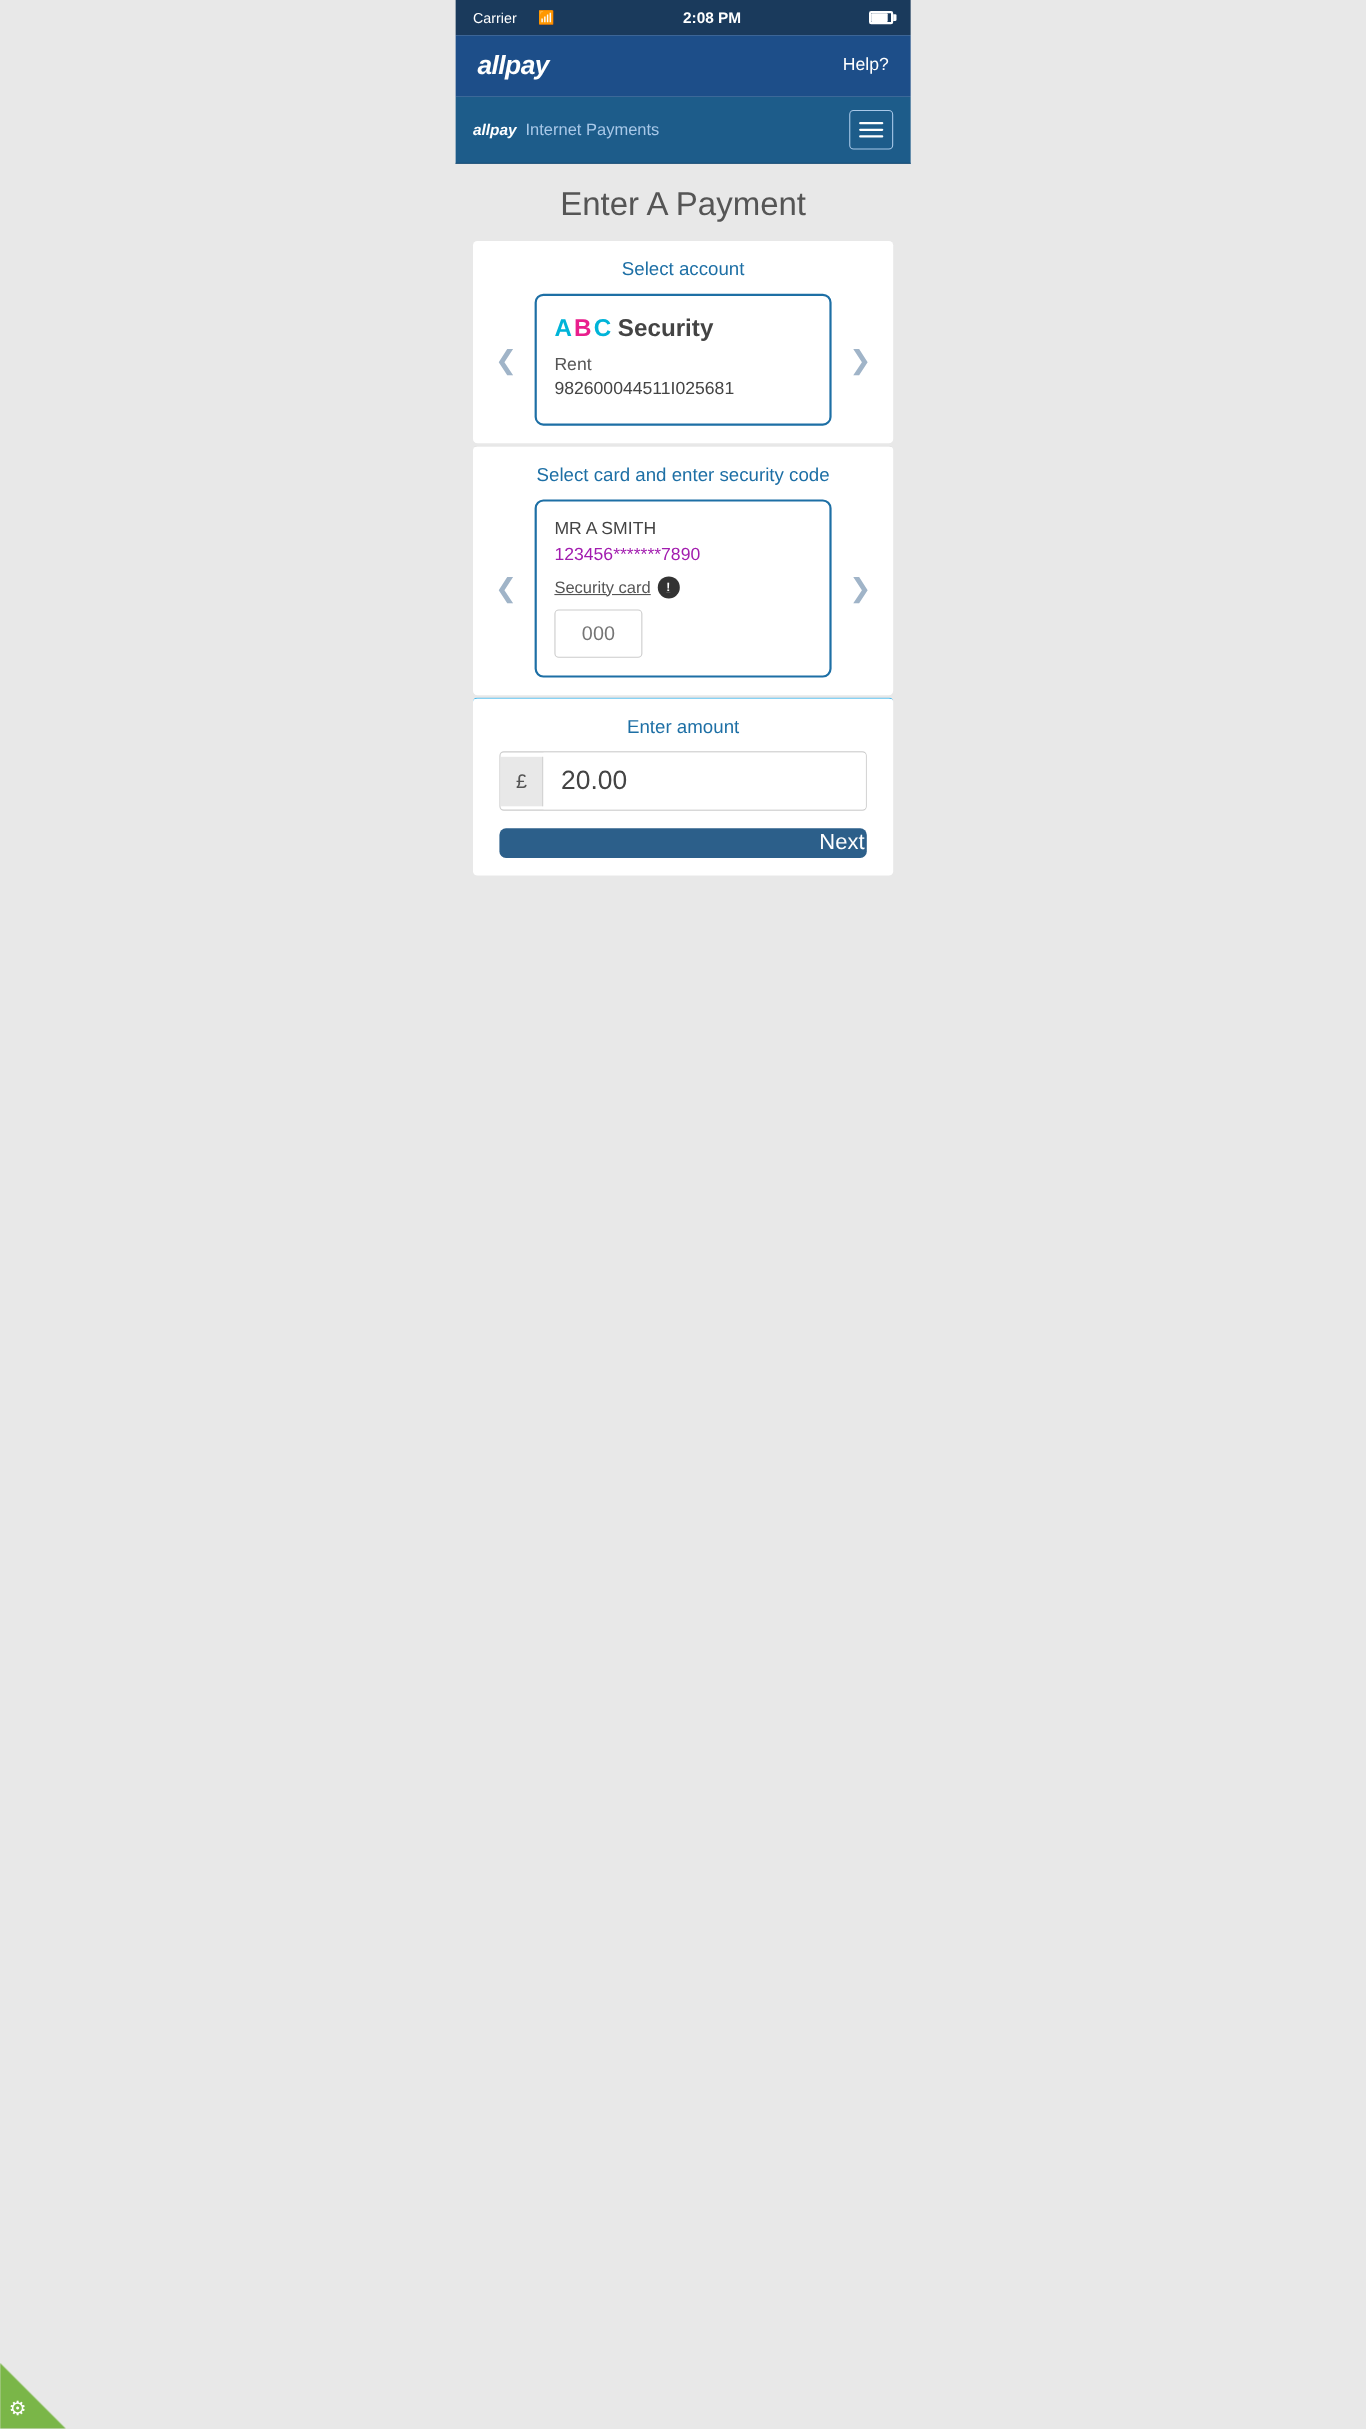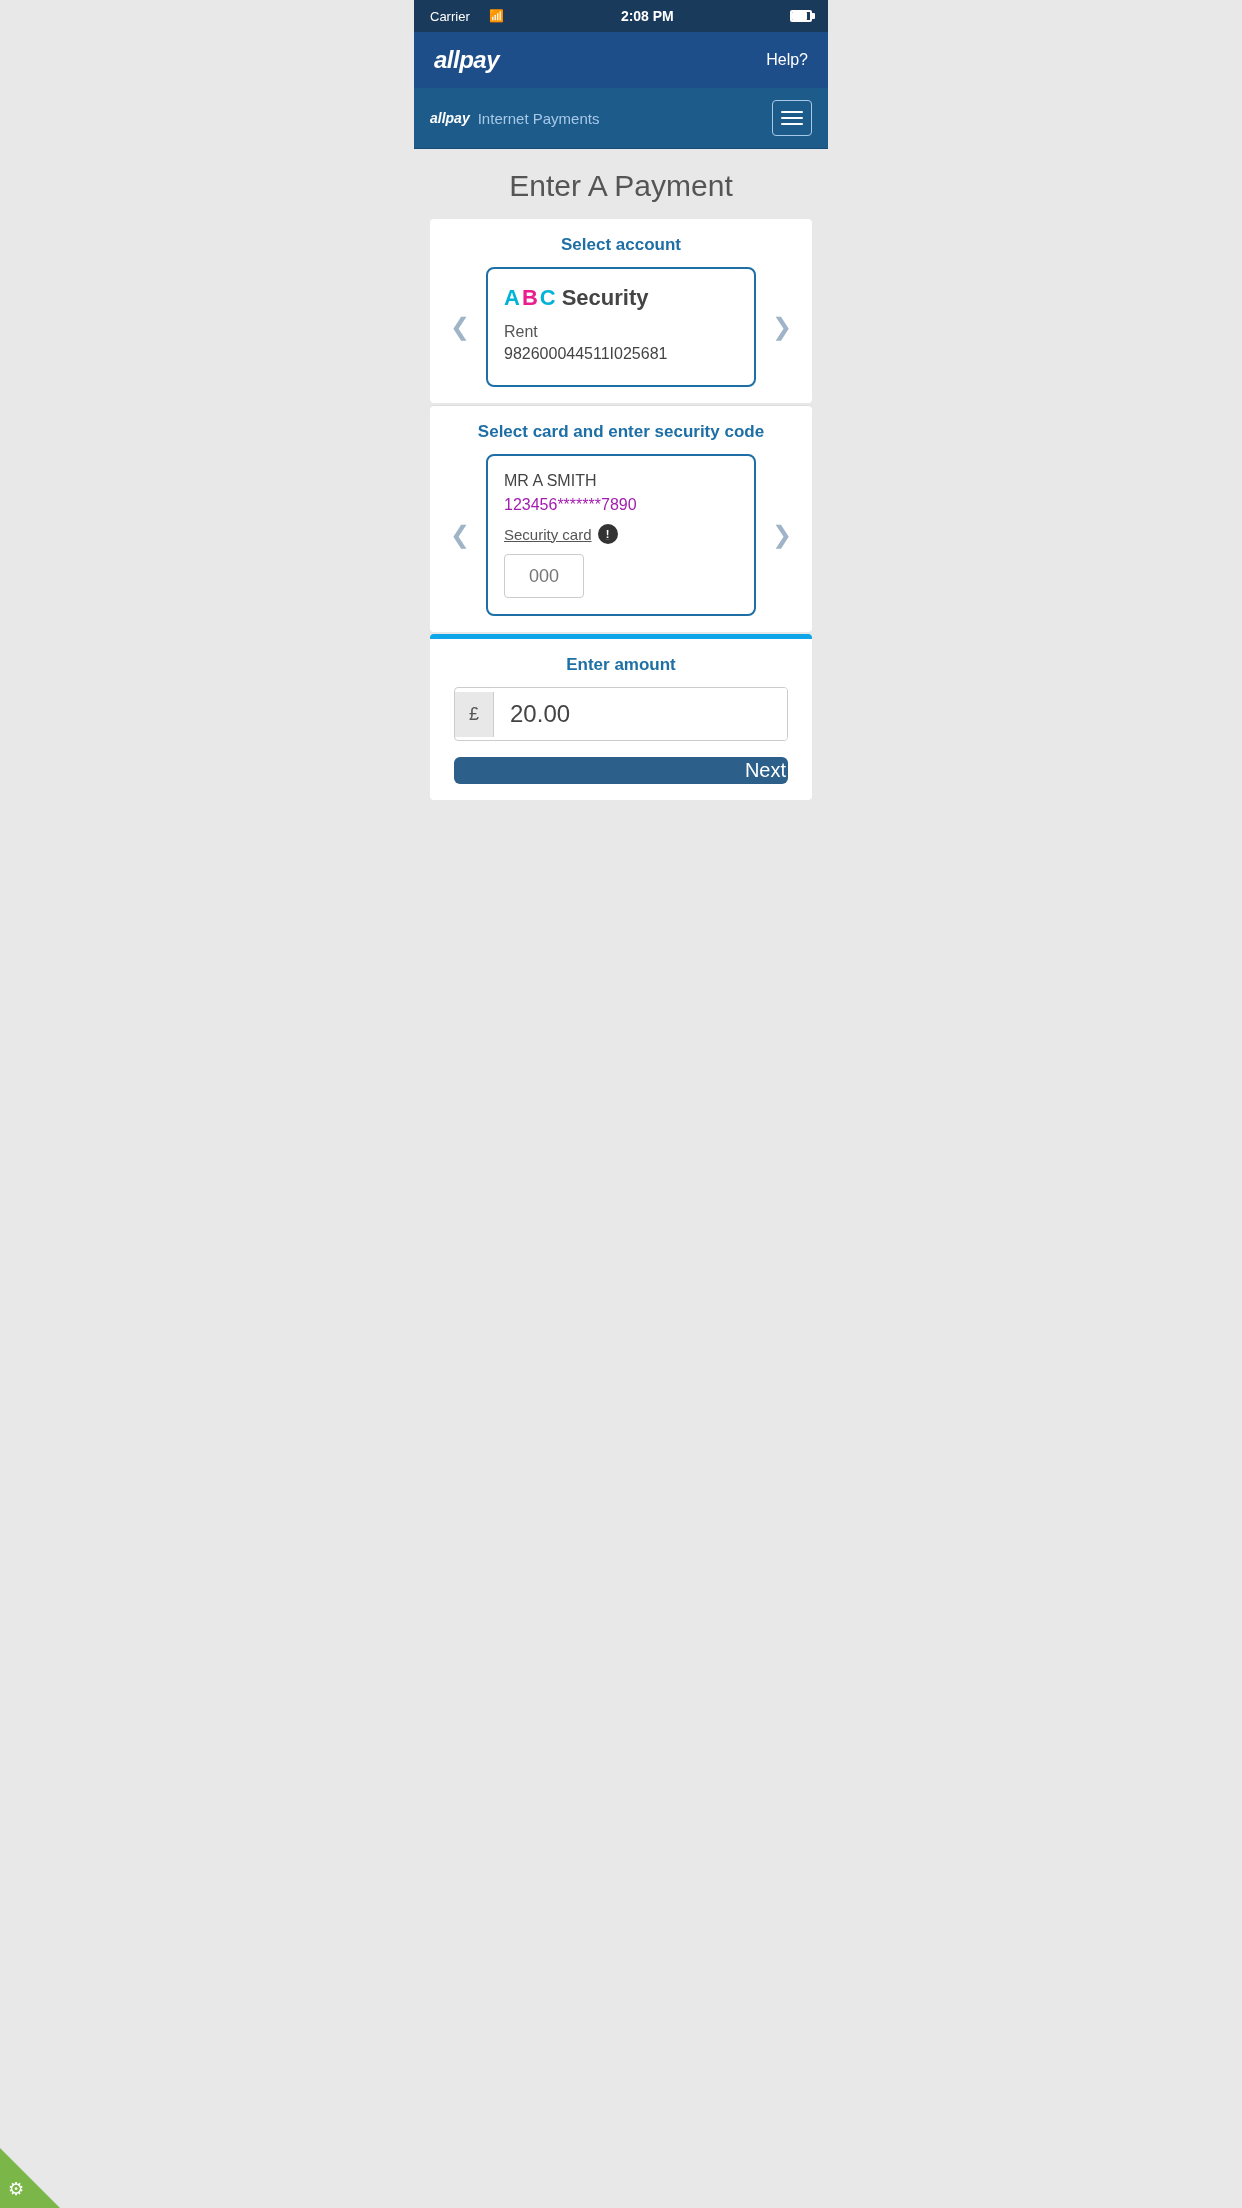--- a/index.html
+++ b/index.html
@@ -171,21 +171,21 @@
     .card {
       background: white;
       border-radius: 4px;
       margin-bottom: 2px;
     }
 
     
     .section-title {
       color: #1d6fa5;
       font-size: 17px;
-      font-weight: 700;
+      font-weight: 400;
       text-align: center;
       padding: 16px 16px 12px;
     }
 
     .account-carousel {
       display: flex;
       align-items: center;
       padding: 0 8px 16px;
       gap: 4px;
     }
@@ -314,21 +314,21 @@
       text-align: center;
       font-size: 18px;
       color: #aaa;
       outline: none;
       padding: 0 8px;
     }
 
     
     .amount-section {
       background: white;
-      border-top: 5px solid #0ea5e9;
+      border-top: 1px solid #0ea5e9;
       padding-bottom: 16px;
     }
 
     .amount-input-row {
       display: flex;
       align-items: center;
       margin: 0 24px;
       border: 1px solid #ccc;
       border-radius: 4px;
       overflow: hidden;

